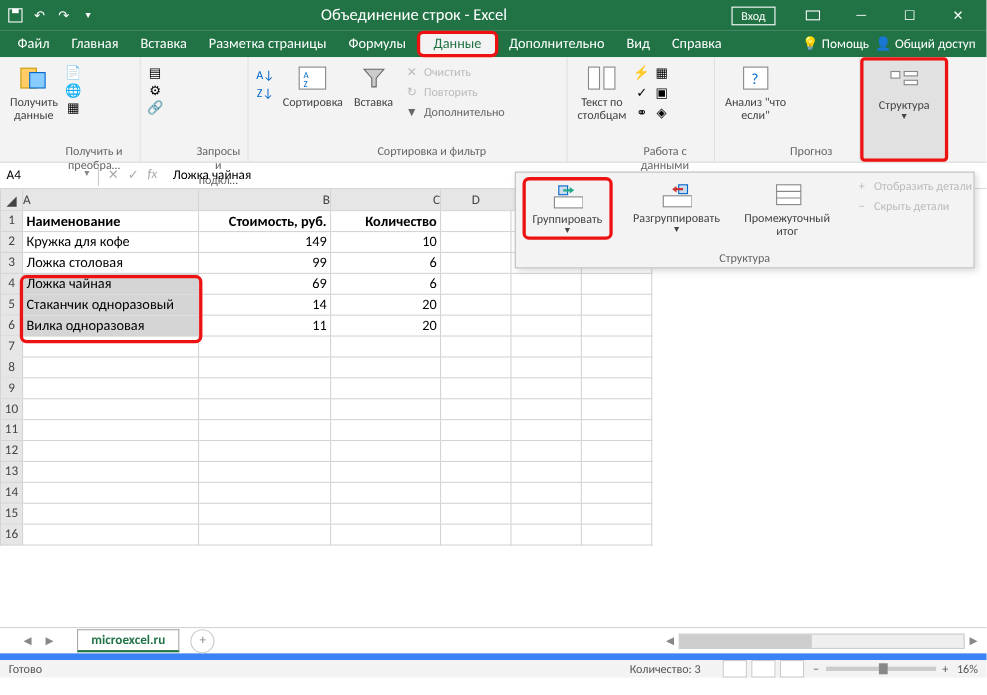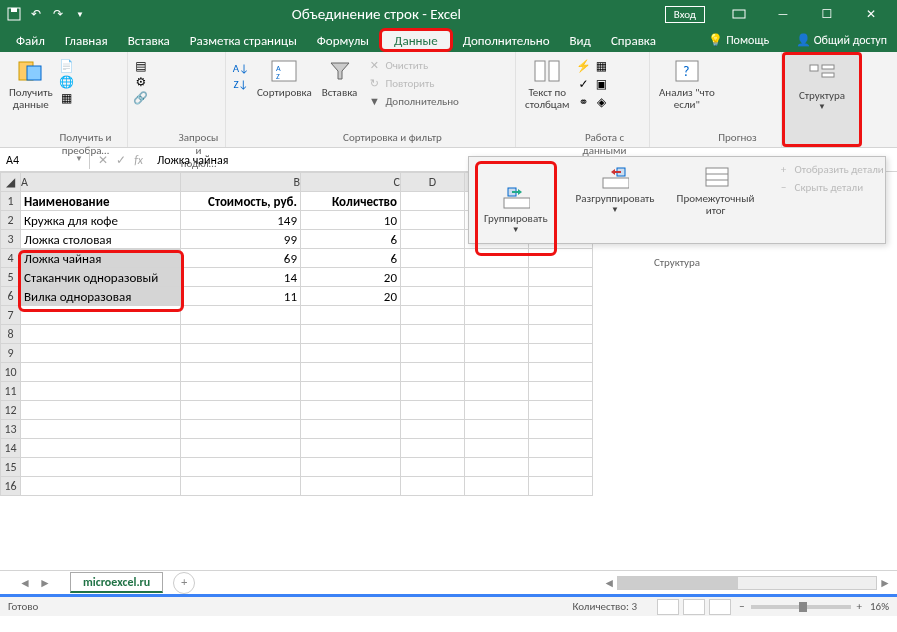--- a/index.html
+++ b/index.html
@@ -10,21 +10,21 @@
 .titlebar .qat .ico { width: 16px; height: 16px; display: inline-flex; align-items: center; justify-content: center; }
 .titlebar .title { flex: 1; text-align: center; font-size: 15px; }
 .titlebar .winbtns { display: flex; align-items: center; gap: 4px; }
 .titlebar .login { border: 1px solid #fff; padding: 1px 8px; font-size: 11px; margin-right: 10px; text-align: right; }
 .titlebar .wbtn { width: 40px; height: 20px; display: inline-flex; align-items: center; justify-content: center; }
 
 .menubar { height: 24px; background: #217346; display: flex; color: #fff; align-items: stretch; padding-left: 6px; }
 .menubar .mitem { padding: 0 10px; font-size: 13px; display: flex; align-items: center; cursor: pointer; }
 .menubar .mitem.active { background: #f3f3f3; color: #217346; }
 .menubar .spacer { flex: 1; }
-.menubar .help { display: flex; align-items: center; gap: 27px; padding-right: 10px; font-size: 12px; }
+.menubar .help { display: flex; align-items: center; gap: 6px; padding-right: 10px; font-size: 12px; }
 
 .ribbon { height: 96px; background: #f3f3f3; border-bottom: 1px solid #d4d4d4; display: flex; }
 .rgroup { border-right: 1px solid #e1e1e1; padding: 3px 6px 2px; display: flex; flex-direction: column; }
 .rgroup .rbody { flex: 1; display: flex; align-items: flex-start; gap: 4px; }
 .rgroup .rlabel { text-align: center; font-size: 11px; color: #666; height: 14px; margin-left: 44px; }
 .rbtn { display: flex; flex-direction: column; align-items: center; font-size: 11px; color: #444; padding: 2px 3px; line-height: 1.1; text-align: center; }
 .rbtn .ico { width: 28px; height: 28px; margin-bottom: 2px; display: flex; align-items: center; justify-content: center; }
 .smallbtns { display: flex; flex-direction: column; gap: 2px; }
 .smallbtn { display: flex; align-items: center; gap: 4px; font-size: 11px; color: #666; padding: 1px 3px; }
 .smallbtn.disabled { color: #bbb; }
@@ -61,21 +61,21 @@
 .dropdown .drside { display: flex; flex-direction: column; gap: 2px; flex: 0 0 160px; margin-left: auto; }
 
 .sheetbar { height: 24px; background: #fff; border-top: 1px solid #d4d4d4; display: flex; align-items: center; font-size: 12px; }
 .sheetbar .navarrows { width: 70px; display: flex; justify-content: center; gap: 8px; color: #888; }
 .sheetbar .tab { border: 1px solid #aaa; border-bottom: 2px solid #217346; padding: 2px 12px; background: #fff; color: #217346; font-weight: bold; }
 .sheetbar .addtab { width: 22px; height: 22px; border: 1px solid #ccc; border-radius: 11px; margin-left: 10px; text-align: center; color: #888; line-height: 18px; }
 .sheetbar .hscroll { flex: 1; display: flex; justify-content: flex-end; align-items: center; padding-right: 6px; gap: 2px; }
 .hscroll .track { width: 260px; height: 14px; background: #efefef; border: 1px solid #ccc; position: relative; }
 .hscroll .thumb { position: absolute; left: 0; top: 0; width: 120px; height: 12px; background: #cdcdcd; }
 
-.statusbar { height: 22px; background: #f3f3f3; border-top: 3px solid #3b82f6; display: flex; align-items: center; font-size: 11px; color: #555; padding: 0 8px; }
+.statusbar { height: 22px; background: #f3f3f3; border-top: 6px solid #3b82f6; display: flex; align-items: center; font-size: 11px; color: #555; padding: 0 8px; }
 .statusbar .sp { flex: 1; }
 .statusbar .viewbtns { display: flex; gap: 4px; }
 .statusbar .vbtn { width: 22px; height: 16px; border: 1px solid #ccc; background: #fff; }
 .statusbar .zoomtrack { width: 100px; height: 4px; background: #ccc; margin: 0 6px; position: relative; }
 .statusbar .zoomtrack .zthumb { position: absolute; left: 48px; top: -3px; width: 8px; height: 10px; background: #888; }
 
 svg { display: block; }
 </style>
 </head>
 <body>
@@ -433,21 +433,21 @@
             <td></td>
           </tr>
     </tbody>
       </table>
     <div class="seloverlay" style="left:18px;top:78px;width:166px;height:62px"></div>
   </div>
 </div>
 
 <div class="dropdown">
   <div class="drbody">
-    <div class="rbtn hl-red" style="padding:19px 6px">
+    <div class="rbtn hl-red" style="padding:0 6px">
       <span class="ico">
           <svg width="30" height="26">
             <rect x="2" y="14" width="26" height="10" fill="#fff" stroke="#888"></rect>
             <rect x="6" y="4" width="8" height="8" fill="#cde" stroke="#06c"></rect>
             <path d="M10 8 L18 8" stroke="#2a8" stroke-width="2"></path>
             <path d="M16 5 L20 8 L16 11 Z" fill="#2a8"></path>
           </svg>
         </span>
       <span>Группировать</span>
         <span style="font-size:8px">▼</span>

